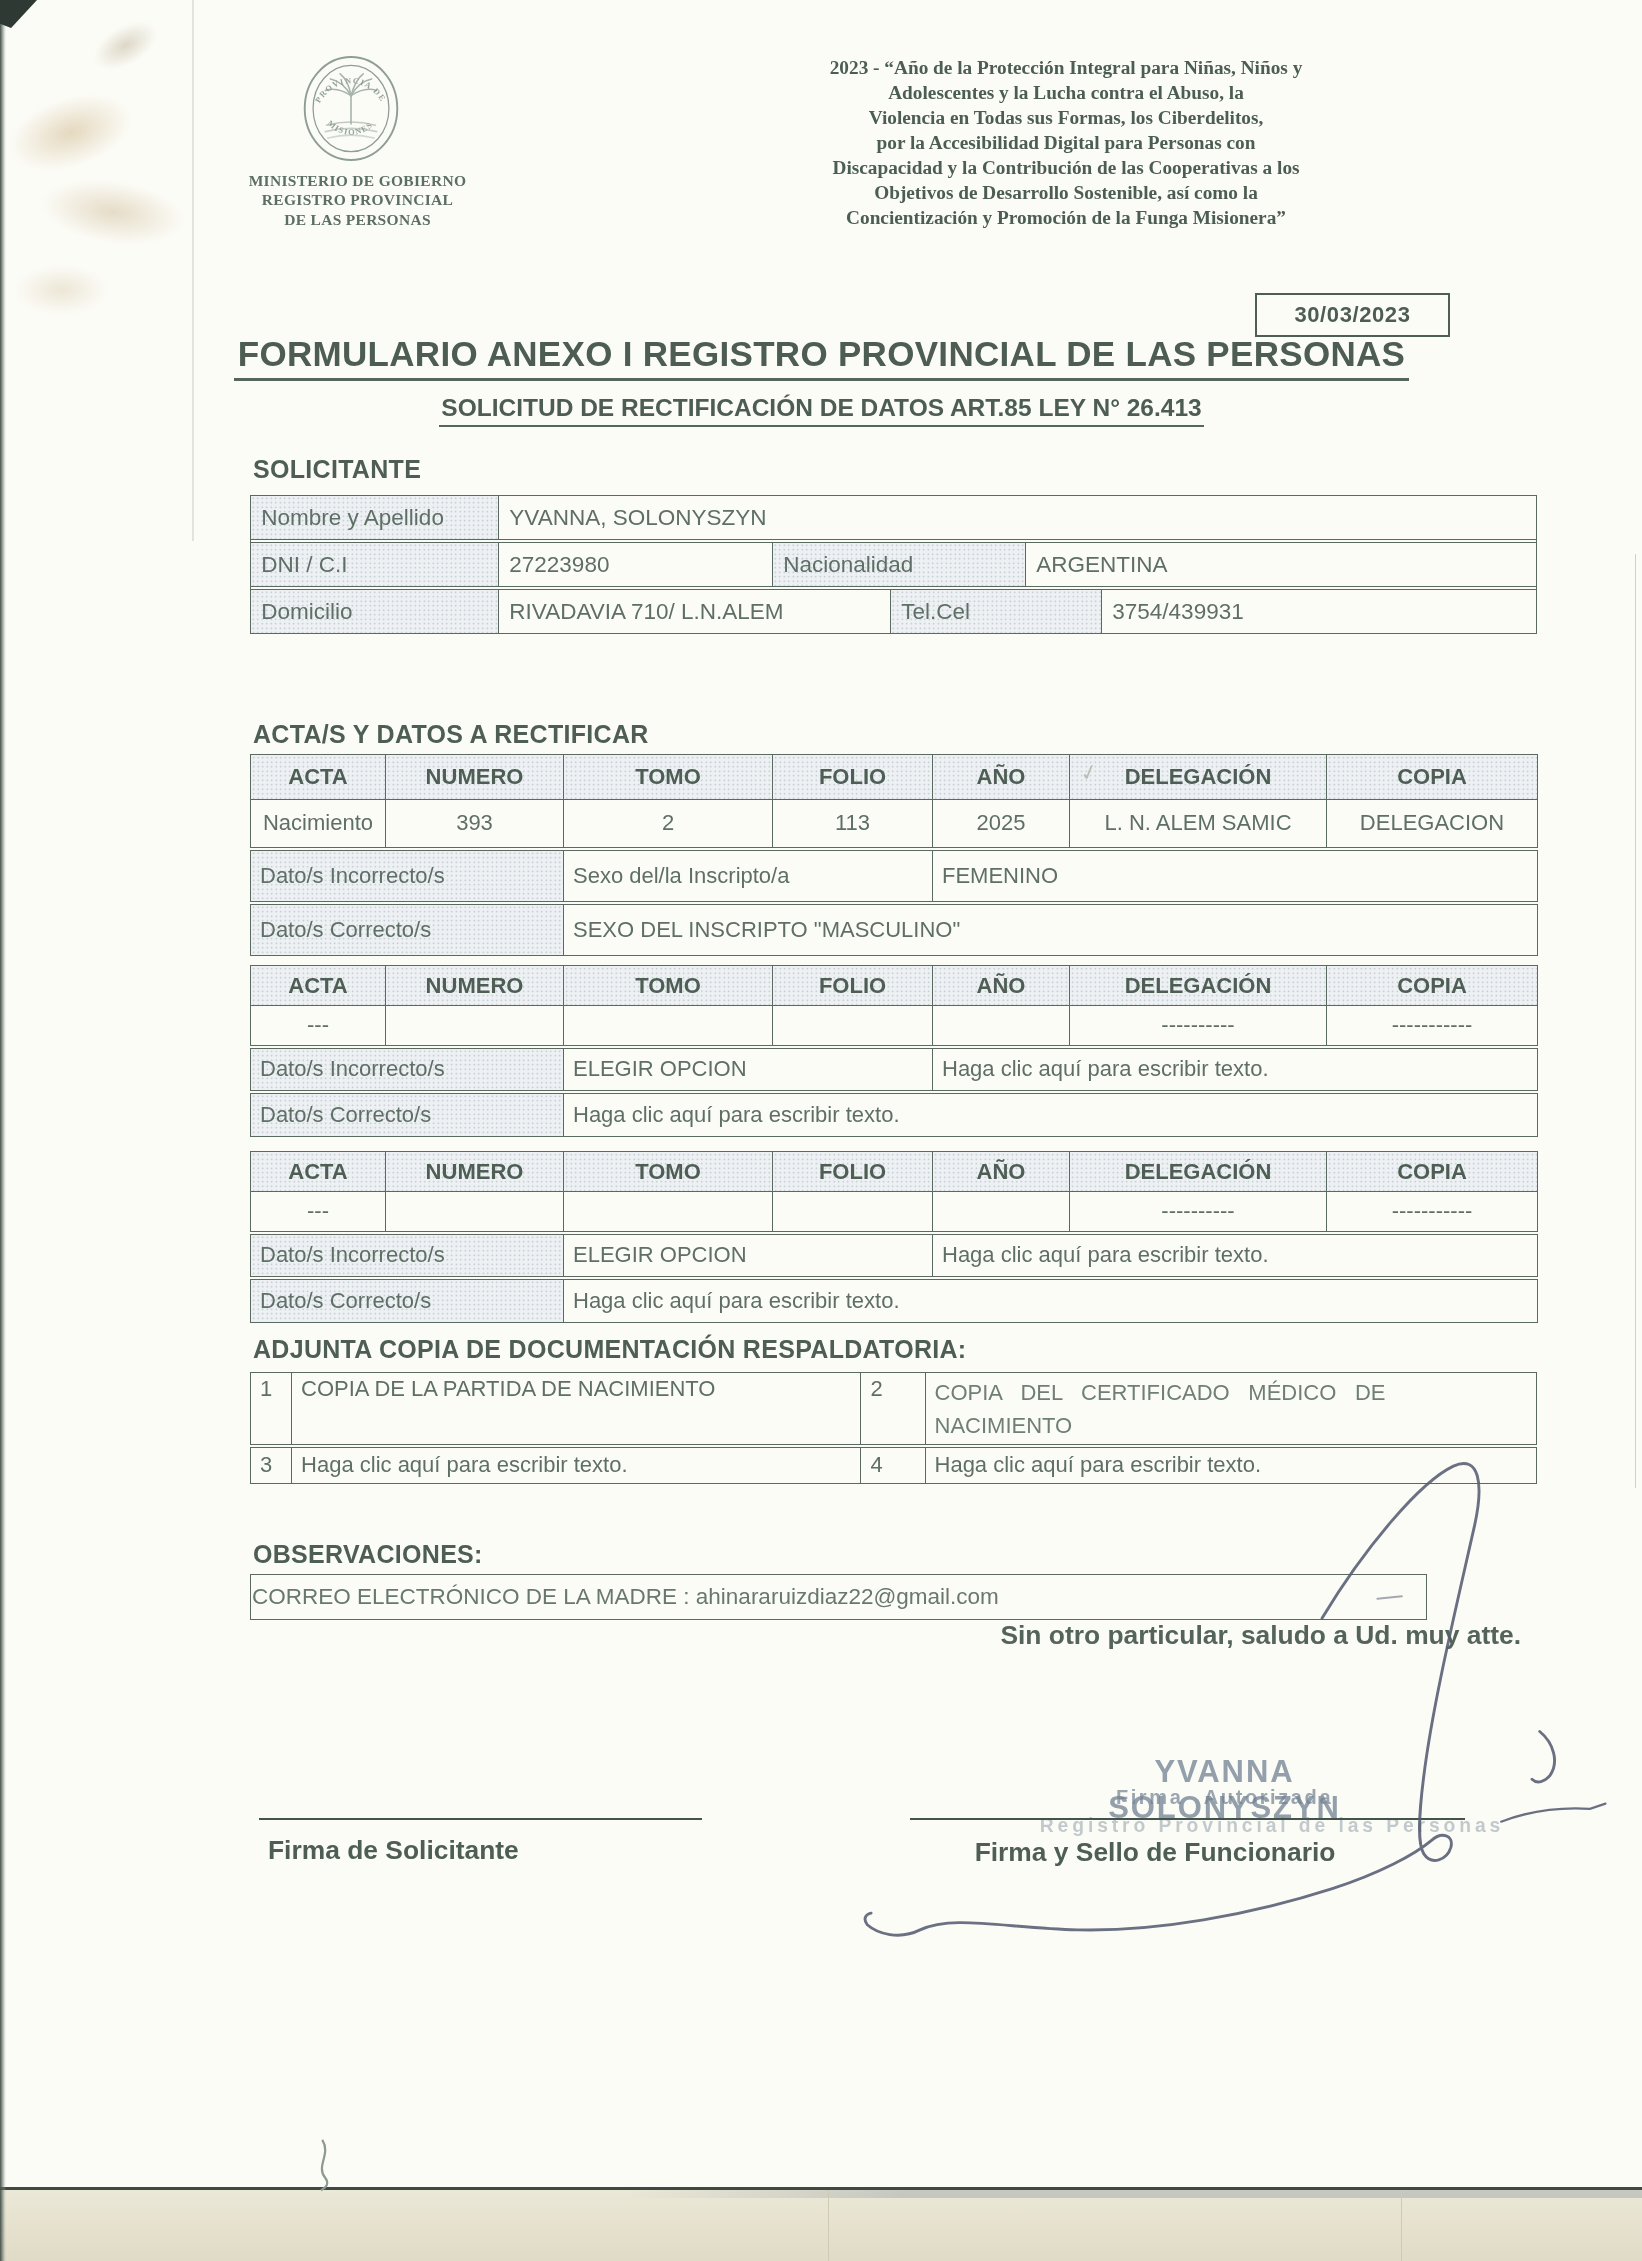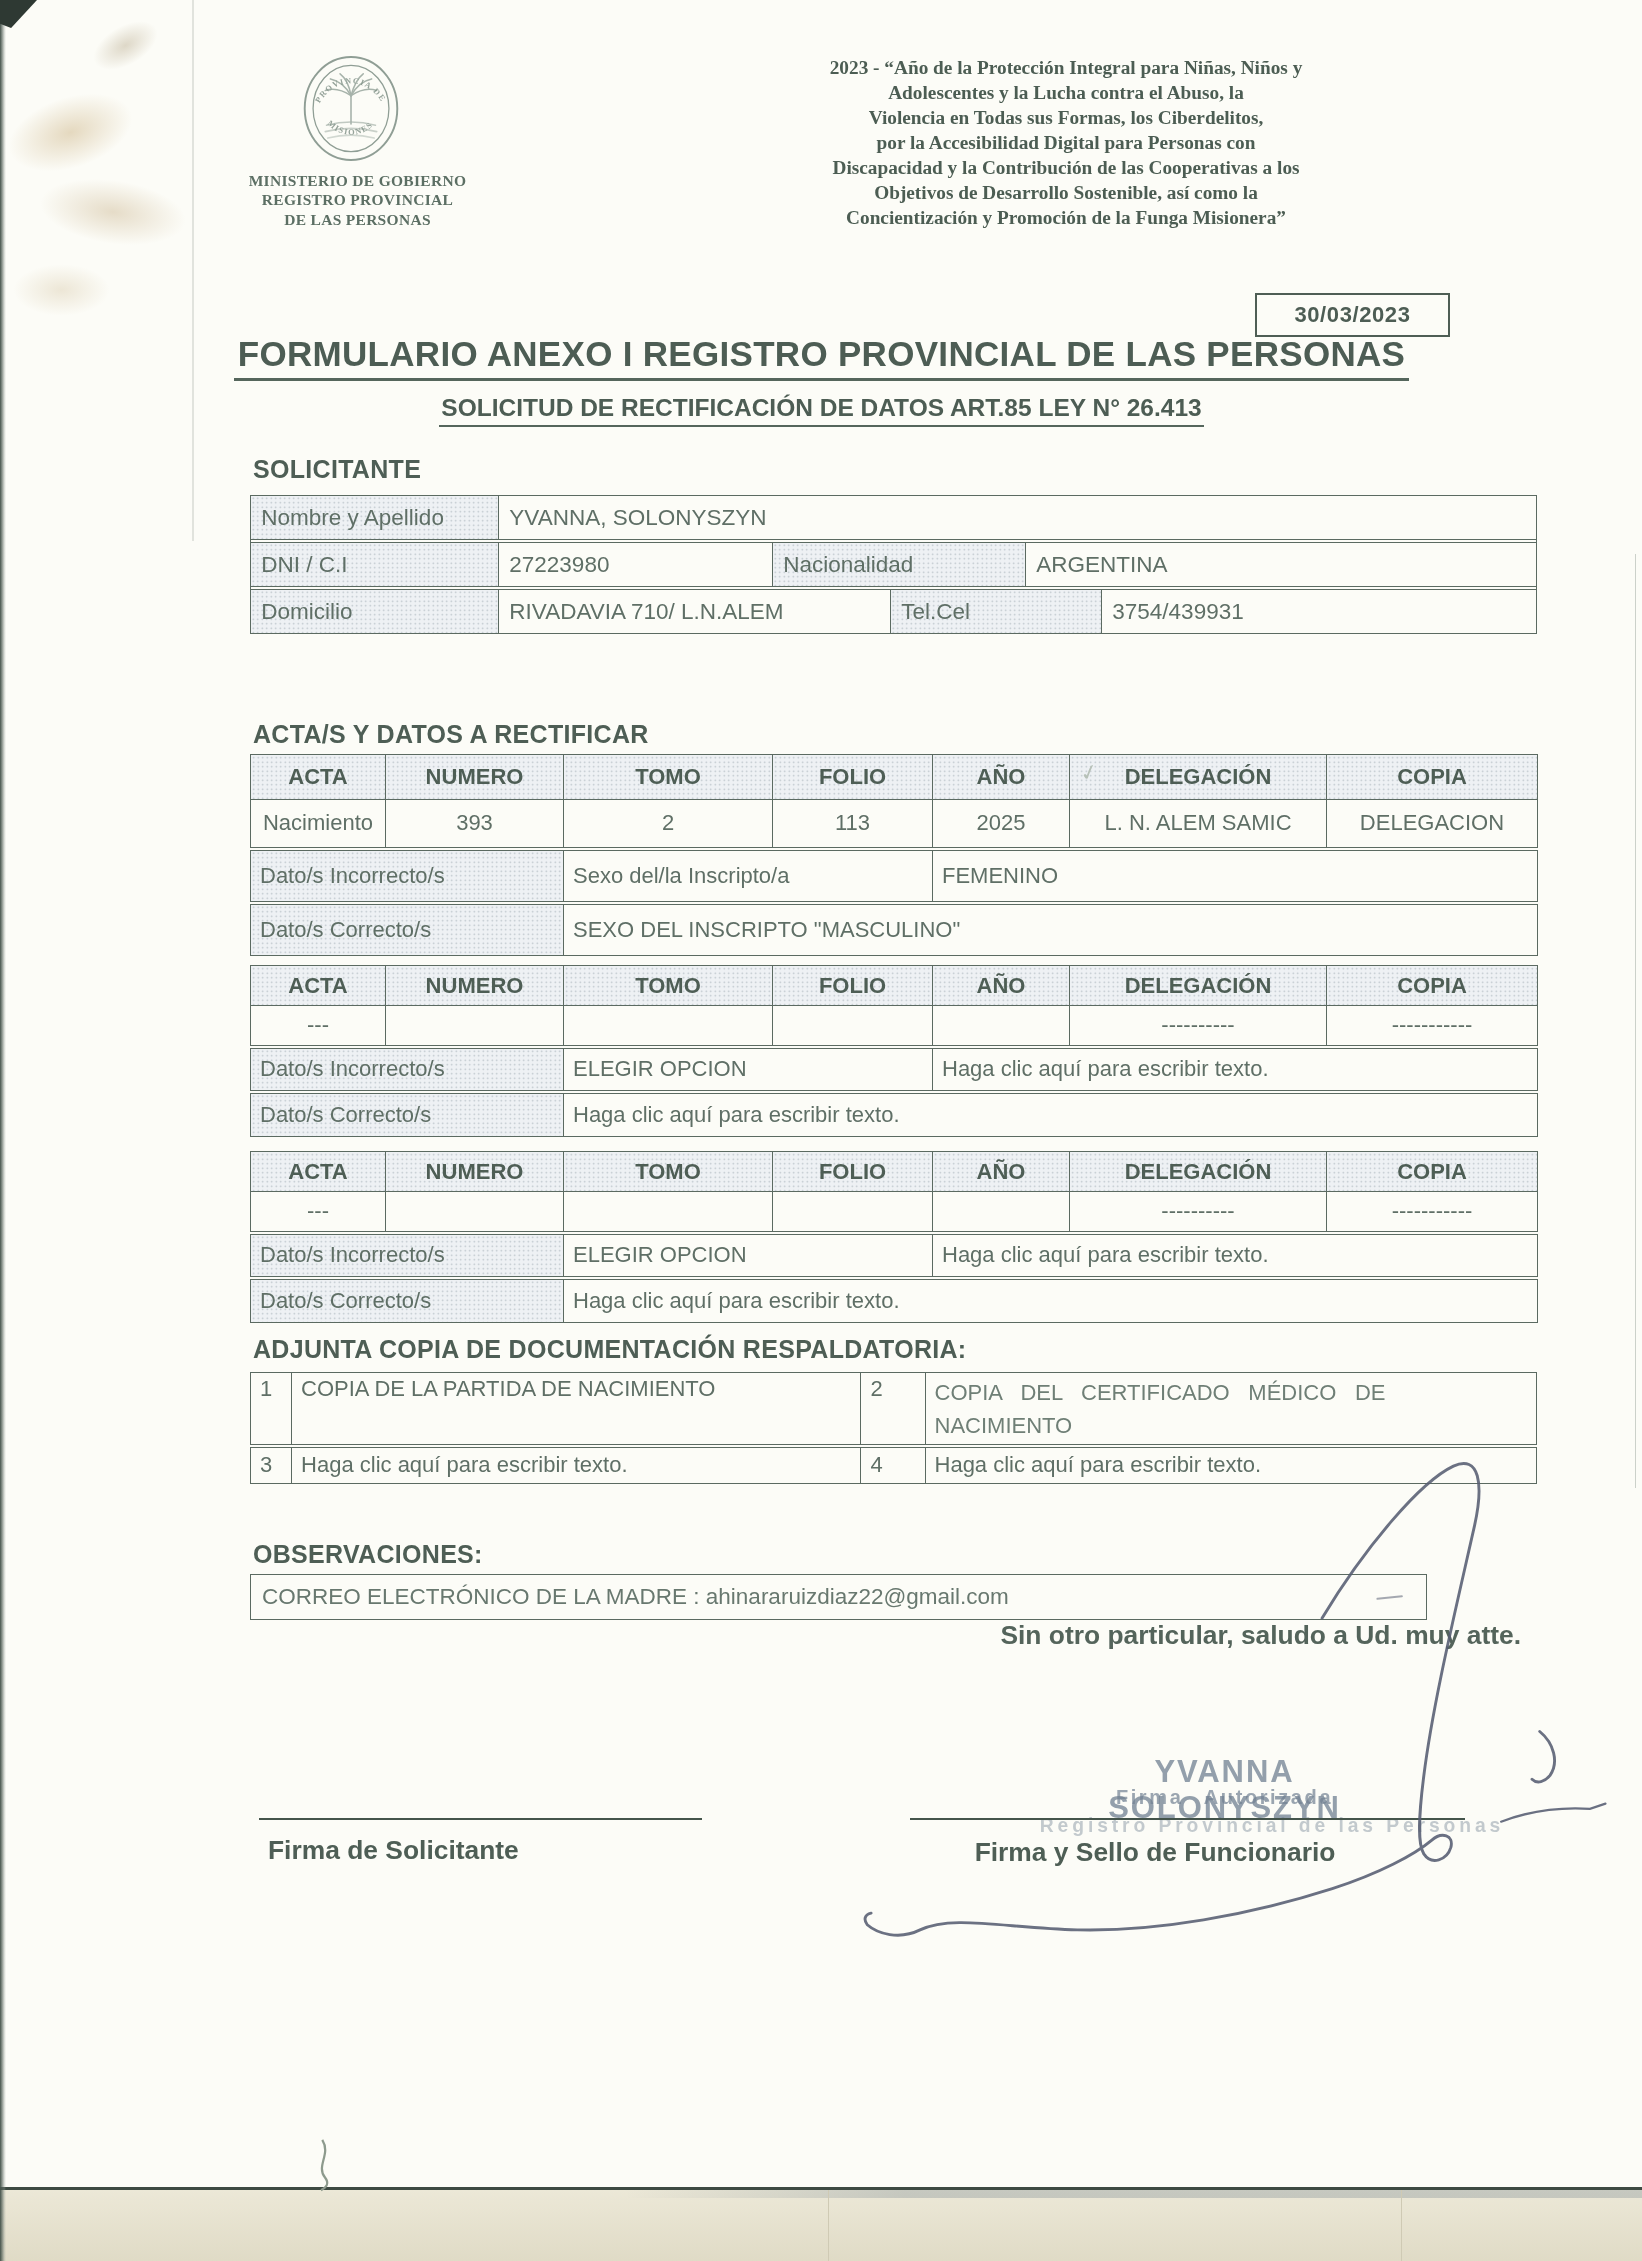--- a/index.html
+++ b/index.html
@@ -67,21 +67,21 @@
   .scell{border-left:1.9px solid #5b6a61;padding:6.4px 10.3px;display:flex;align-items:center;
          min-height:43px;box-sizing:border-box;font-size:22.5px;color:#5f6f66;}
   .scell:first-child{border-left:none;}
   .grow{flex:1;}
 
   
   .just{width:451px;text-align:justify;line-height:33px;}
 
   
   .obsbox{position:absolute;left:250px;top:1574px;width:1177px;height:46px;border:1.9px solid #5b6a61;
-      box-sizing:border-box;display:flex;align-items:center;padding-left:11px;font-size:22.5px;color:#68786f;}
+      box-sizing:border-box;display:flex;align-items:center;padding-left:1px;font-size:22.5px;color:#68786f;}
   .closing{position:absolute;right:122px;top:1620px;font-size:26.4px;font-weight:bold;color:#54645b;}
 
   
   .sigline{position:absolute;border-top:2.6px solid #44544b;height:0;}
   .sigline.left{left:259px;top:1818px;width:443px;}
   .sigline.right{left:910px;top:1818px;width:555px;}
   .siglabel{position:absolute;font-size:26.4px;font-weight:bold;color:#4e5e55;}
   .siglabel.left{left:268px;top:1835px;}
   .siglabel.right{left:910px;top:1837px;width:490px;text-align:center;}
   .stamp{position:absolute;text-align:center;font-weight:bold;font-family:"Liberation Sans",sans-serif;}

